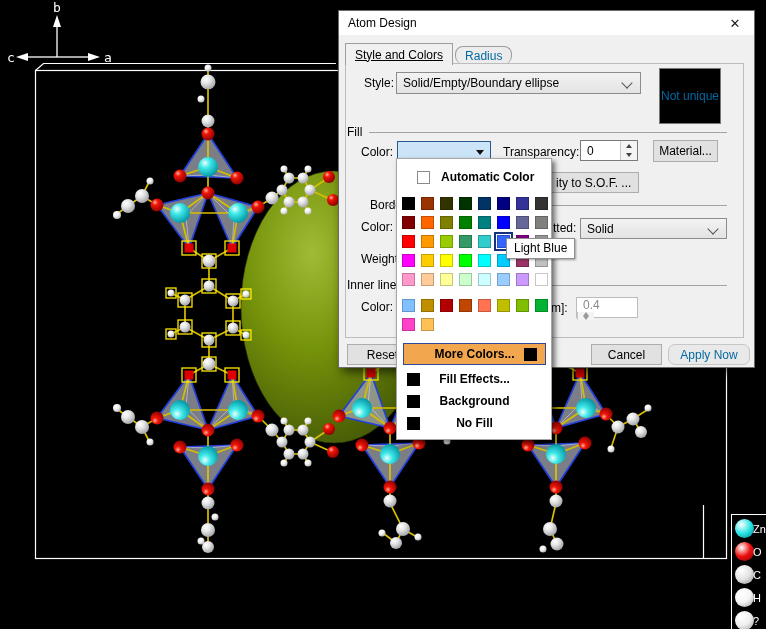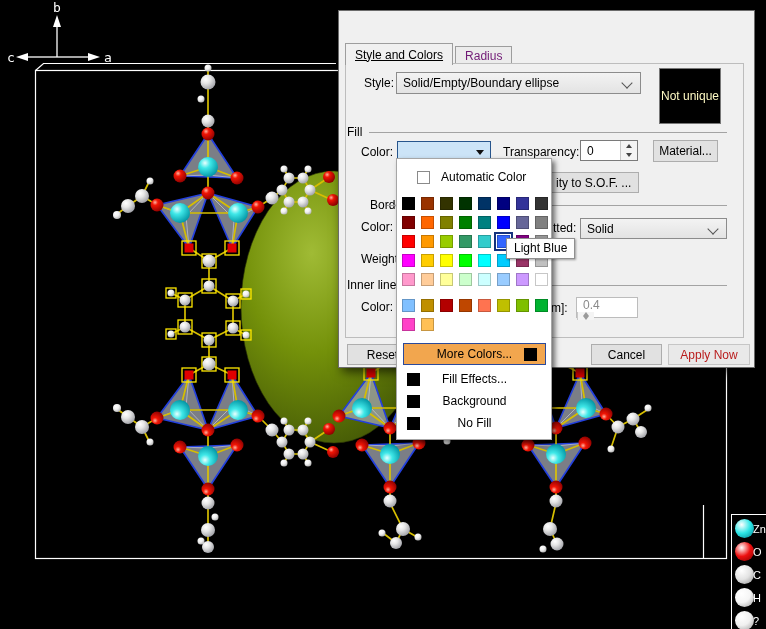--- a/index.html
+++ b/index.html
@@ -10,47 +10,47 @@
   
   .dialog{position:absolute;left:338px;top:10px;width:417px;height:358px;background:#f0f0f0;
           border:1px solid #6b6b6b;box-shadow:4px 4px 10px rgba(0,0,0,.65);box-sizing:border-box;z-index:10;}
   .titlebar{position:absolute;left:0;top:0;right:0;height:24px;background:#fff;display:flex;align-items:center;}
   .title{padding-left:9px;}
   .close{position:absolute;right:6px;top:2px;width:26px;height:20px;display:flex;align-items:center;justify-content:center;
          font-size:13px;color:#222;}
   .tabs{position:absolute;left:6px;top:32px;height:21px;display:flex;align-items:flex-end;}
   .tab{border:1px solid #9d9d9d;border-bottom:none;padding:0 9px;display:flex;align-items:center;box-sizing:border-box;}
   .tab.active{background:#f0f0f0;height:22px;position:relative;z-index:2;margin-bottom:-1px;text-decoration:underline;}
-  .tab.inactive{background:#ececec;height:18px;margin-left:2px;color:#701a75;}
+  .tab.inactive{background:#ececec;height:18px;margin-left:2px;color:#0369a1;border-radius:8px;}
   .page{position:absolute;left:6px;top:52px;width:399px;height:275px;border:1px solid #bdbdbd;background:#f0f0f0;box-sizing:border-box;}
   .lbl{position:absolute;white-space:nowrap;}
   .gline{position:absolute;height:1px;background:#a3a3a3;}
   .combo{position:absolute;background:linear-gradient(#f3f3f3,#e3e3e3);border:1px solid #8c8c8c;box-sizing:border-box;
          display:flex;align-items:center;padding-left:6px;}
   .combo .chev{position:absolute;right:9px;top:6px;width:7px;height:7px;border-right:1.6px solid #555;
                border-bottom:1.6px solid #555;transform:rotate(45deg);}
   .combo-open{position:absolute;background:#cce4f7;border:1px solid #27558c;box-sizing:border-box;}
   .combo-open .arr{position:absolute;right:6px;top:8px;width:0;height:0;border-left:4px solid transparent;
                    border-right:4px solid transparent;border-top:5px solid #111;}
   .btn{position:absolute;background:#e1e1e1;border:1px solid #adadad;box-sizing:border-box;
        display:flex;align-items:center;justify-content:center;}
-  .btn.disabled{background:#e9e9e9;border-color:#c6c6c6;color:#b91c1c;}
+  .btn.disabled{background:#e9e9e9;border-color:#c6c6c6;color:#0369a1;border-radius:7px;}
   .spin{position:absolute;background:#fff;border:1px solid #7a7a7a;box-sizing:border-box;display:flex;}
   .spin .val{flex:1;display:flex;align-items:center;padding-left:6px;}
   .spin .updown{width:16px;border-left:1px solid #c8c8c8;display:flex;flex-direction:column;}
   .spin .updown span{flex:1;display:flex;align-items:center;justify-content:center;background:#f4f4f4;}
   .tri-u{width:0;height:0;border-left:3.5px solid transparent;border-right:3.5px solid transparent;border-bottom:4px solid #444;}
   .tri-d{width:0;height:0;border-left:3.5px solid transparent;border-right:3.5px solid transparent;border-top:4px solid #444;}
   .spin.disabled{border-color:#bcbcbc;} .spin.disabled .val{color:#8a8a8a;}
   .preview{position:absolute;left:320px;top:57px;width:62px;height:56px;background:#000;border:1px solid #777;
-           color:#fef9c3;display:flex;align-items:center;justify-content:center;box-sizing:border-box;}
+           color:#0369a1;display:flex;align-items:center;justify-content:center;box-sizing:border-box;}
 
   
   .panel{position:absolute;left:396px;top:158px;width:156px;height:282px;background:#fff;border:1px solid #a6a6a6;
-         box-shadow:3px 3px 5px rgba(0,0,0,.55);box-sizing:border-box;z-index:20;}
+         box-shadow:3px 3px 5px rgba(0,0,0,.55);box-sizing:border-box;z-index:20;font-weight:bold;}
   .auto-row{position:absolute;left:20px;top:11px;display:flex;align-items:center;}
   .cb{width:13px;height:13px;background:#fff;border:1px solid #8a8a8a;box-sizing:border-box;margin-right:11px;}
   .grid{position:absolute;left:5px;display:grid;grid-template-columns:repeat(8,13px);gap:6px;}
   .swatch{width:13px;height:13px;box-sizing:border-box;border:1px solid rgba(0,0,0,.22);}
   .swatch.sel{outline:2px solid #14327d;outline-offset:1px;}
   .mitem{position:absolute;left:6px;width:143px;height:20px;display:flex;align-items:center;justify-content:center;background:#fff;}
   .mitem .sq{width:13px;height:13px;background:#000;position:absolute;}
   .more{height:22px;background:#f2a64e;border:1px solid #2b4a9b;box-sizing:border-box;}
   .tooltip{position:absolute;left:506px;top:238px;background:#fdfdfd;border:1px solid #8f8f8f;padding:2px 7px 3px;
            z-index:40;box-shadow:1px 1px 2px rgba(0,0,0,.35);}
@@ -324,20 +324,24 @@
         <span class="lsphere" style="background: radial-gradient(circle at 35% 30%, rgb(255, 255, 255) 0%, rgb(245, 245, 245) 48%, rgb(154, 154, 154) 100%);"></span>
         <span class="llabel">H</span>
       </div>
       <div class="litem" style="top: 96px;">
         <span class="lsphere" style="background: radial-gradient(circle at 35% 30%, rgb(255, 255, 255) 0%, rgb(240, 240, 240) 48%, rgb(154, 154, 154) 100%);"></span>
         <span class="llabel">?</span>
       </div>
     </div>
 
   <div class="dialog">
+    <div class="titlebar">
+      <span class="title">Atom Design</span>
+      <span class="close">✕</span>
+    </div>
 
     <div class="tabs">
       <div class="tab active">Style and Colors</div>
       <div class="tab inactive">Radius</div>
     </div>
     <div class="page"></div>
 
     <span class="lbl" style="left:25px;top:65px;">Style:</span>
     <div class="combo" style="left:57px;top:61px;width:245px;height:22px;">
       <span>Solid/Empty/Boundary ellipse</span>

